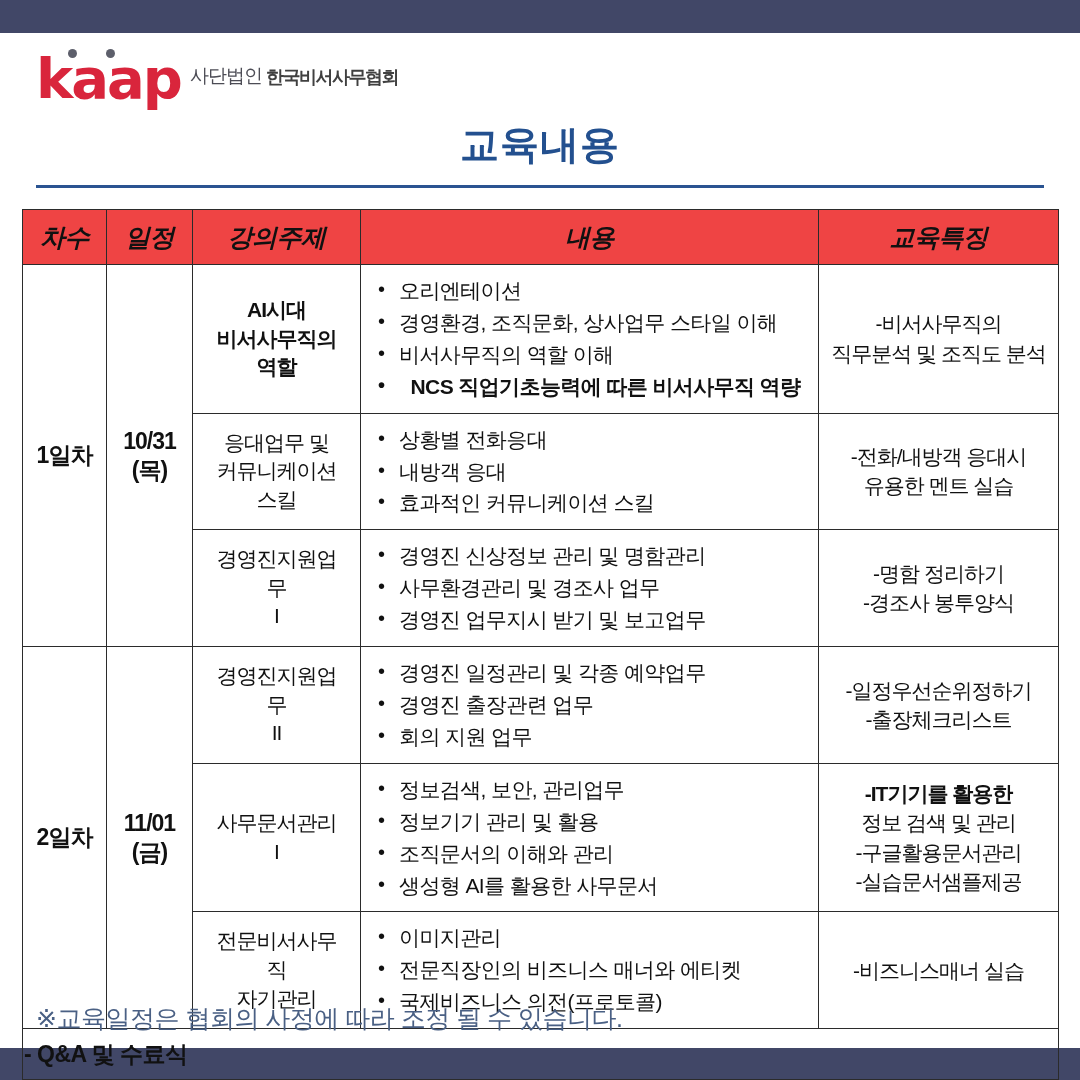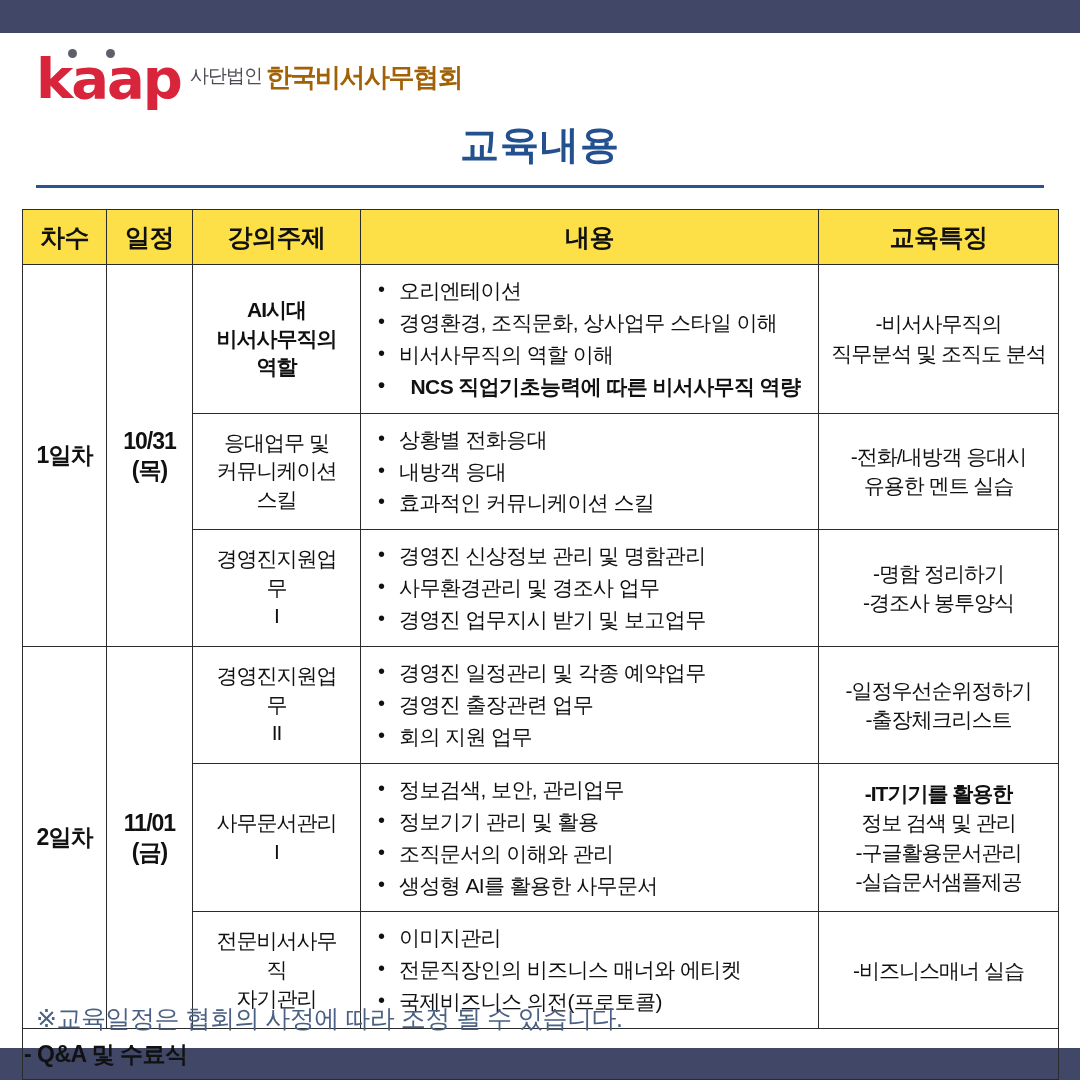--- a/index.html
+++ b/index.html
@@ -65,23 +65,23 @@
   .logo-dots i.d1 { left: 0; }
   .logo-dots i.d2 { left: 38px; }
   .logo-sub {
     font-size: 19px;
     color: #4c4c55;
     margin-left: 9px;
     margin-bottom: 7px;
     letter-spacing: -1px;
   }
   .logo-name {
-    font-size: 26px;
-    font-weight: 700;
-    color: #a16207;
+    font-size: 18px;
+    font-weight: 700;
+    color: #404040;
     margin-left: 4px;
     margin-bottom: 4px;
     letter-spacing: -1.5px;
   }
 
   
   .title {
     position: absolute;
     left: 0;
     top: 118px;
@@ -113,26 +113,27 @@
     border-collapse: collapse;
     table-layout: fixed;
   }
   table.curriculum th,
   table.curriculum td {
     border: 1.6px solid #2b2b2b;
     vertical-align: middle;
     color: #111111;
   }
   thead th {
-    background: #fde047;
+    background: #ef4444;
     font-size: 25px;
     font-weight: 700;
     text-align: center;
     height: 52px;
     letter-spacing: -0.5px;
+    font-style: italic;
   }
   .col-session { width: 84px; }
   .col-date    { width: 86px; }
   .col-topic   { width: 168px; }
   .col-content { width: 458px; }
   .col-feature { width: 240px; }
 
   td.session, td.date {
     text-align: center;
     font-size: 23px;

